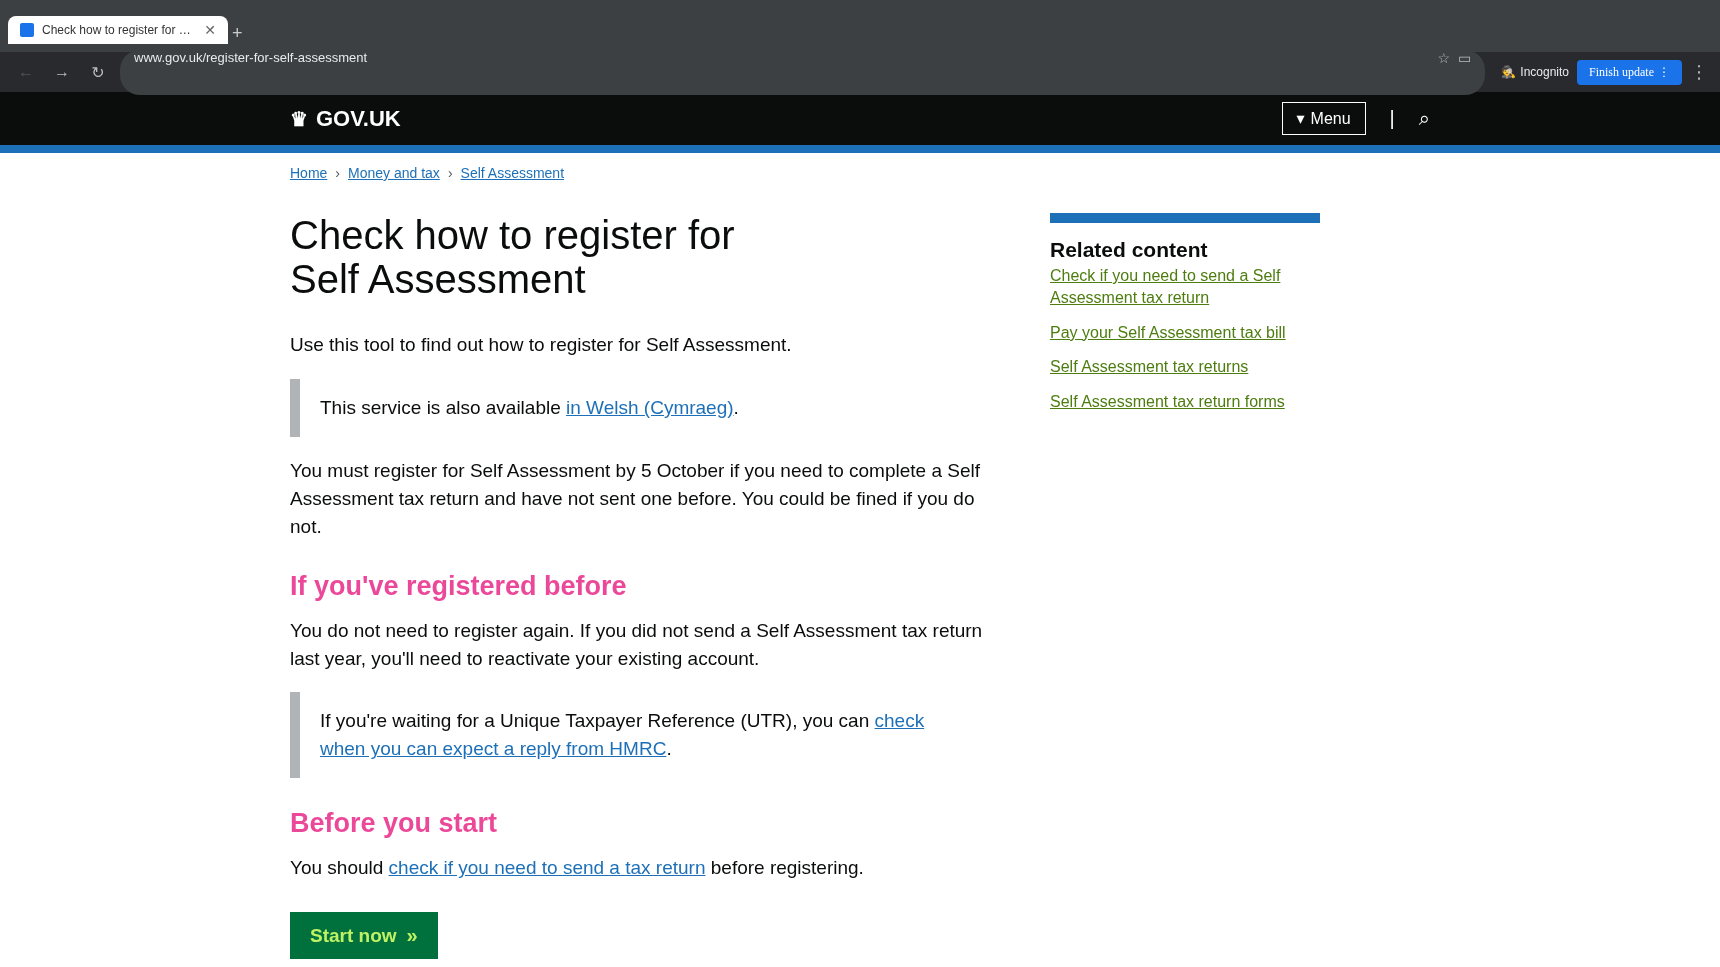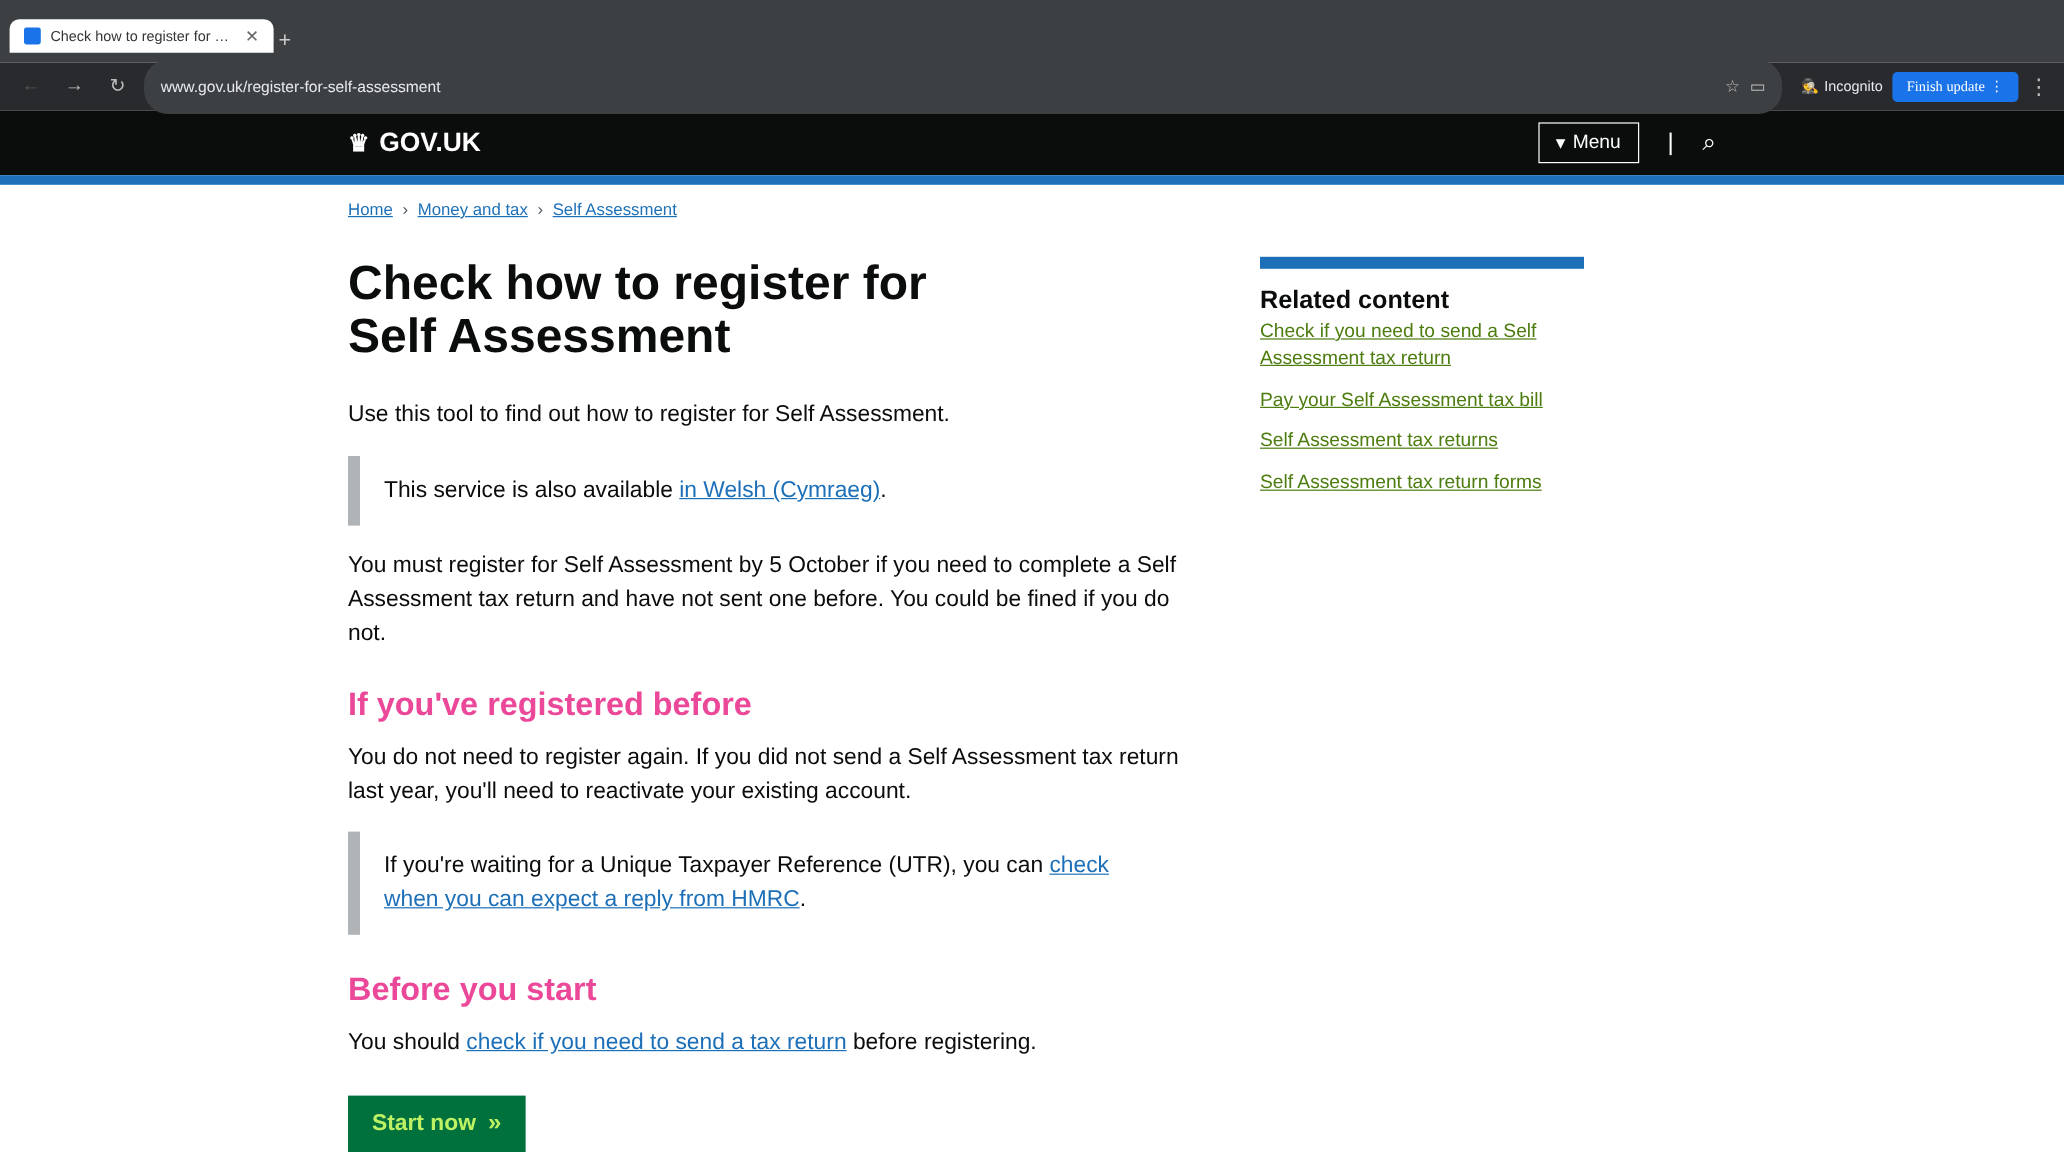--- a/index.html
+++ b/index.html
@@ -9,21 +9,21 @@
     .browser-chrome { background: #3c4043; height: 52px; display: flex; align-items: center; padding: 0 8px; gap: 8px; }
     .browser-tab-bar { display: flex; align-items: flex-end; height: 36px; }
     .browser-tab { background: #fff; border-radius: 8px 8px 0 0; padding: 6px 12px; font-size: 12px; color: #333; display: flex; align-items: center; gap: 8px; min-width: 180px; max-width: 220px; }
     .browser-tab-favicon { width: 14px; height: 14px; background: #1a73e8; border-radius: 2px; flex-shrink: 0; }
     .browser-tab-title { font-size: 12px; overflow: hidden; white-space: nowrap; text-overflow: ellipsis; flex: 1; }
     .browser-tab-close { color: #666; font-size: 14px; cursor: pointer; }
     .browser-tab-new { background: transparent; border: none; color: #ccc; font-size: 18px; cursor: pointer; margin-left: 4px; }
     .browser-controls { background: #292a2d; height: 40px; display: flex; align-items: center; padding: 0 12px; gap: 8px; }
     .browser-nav-btn { background: none; border: none; color: #bbb; font-size: 16px; cursor: pointer; width: 28px; height: 28px; display: flex; align-items: center; justify-content: center; border-radius: 50%; }
     .browser-nav-btn.disabled { color: #555; cursor: default; }
-    .browser-address-bar { flex: 1; background: #3c4043; border-radius: 20px; height: 45px; display: flex; align-items: center; padding: 0 14px; gap: 8px; }
+    .browser-address-bar { flex: 1; background: #3c4043; border-radius: 20px; height: 45px; display: flex; padding: 0 14px; gap: 8px; }
     .browser-icon { color: #bbb; font-size: 14px; cursor: pointer; }
     .browser-right-icons { display: flex; align-items: center; gap: 8px; margin-left: 8px; }
     .browser-incognito { color: #e8eaed; font-size: 12px; display: flex; align-items: center; gap: 4px; }
     .finish-update-btn { background: #1a73e8; color: #fff; border: none; border-radius: 4px; padding: 5px 12px; font-size: 12px; cursor: pointer; display: flex; align-items: center; gap: 4px; font-family: Liberation Serif, serif; }
 
     
     .govuk-header { background: #0b0c0c; padding: 10px 0; }
     .govuk-header-inner { max-width: 1200px; margin: 0 auto; padding: 0 30px; display: flex; justify-content: space-between; align-items: center; }
     .govuk-logo { color: #fff; font-size: 22px; font-weight: bold; text-decoration: none; display: flex; align-items: center; gap: 8px; }
     .govuk-logo-crown { font-size: 20px; }
@@ -38,21 +38,21 @@
     .govuk-breadcrumbs-list li { display: flex; align-items: center; gap: 8px; }
     .govuk-breadcrumbs-list li:not(:last-child)::after { content: '›'; color: #505a5f; }
     .govuk-breadcrumbs-list a { color: #1d70b8; text-decoration: underline; }
 
     
     .govuk-main { max-width: 1200px; margin: 0 auto; padding: 20px 30px 40px; display: flex; gap: 60px; }
     .govuk-content { flex: 1; max-width: 700px; }
     .govuk-sidebar { width: 270px; flex-shrink: 0; }
 
     
-    .govuk-heading-xl { font-size: 40px; font-weight: 700; line-height: 1.1; margin-bottom: 30px; color: #0b0c0c; }
+    .govuk-heading-xl { font-size: 40px; font-weight: 400; line-height: 1.1; margin-bottom: 30px; color: #0b0c0c; }
 
     
     .govuk-body { font-size: 19px; line-height: 1.47; margin-bottom: 20px; color: #0b0c0c; }
     .govuk-body a { color: #1d70b8; text-decoration: underline; }
 
     
     .govuk-inset-text { border-left: 10px solid #b1b4b6; padding: 15px 20px; margin: 20px 0; font-size: 19px; line-height: 1.47; }
     .govuk-inset-text a { color: #1d70b8; }
 
     

